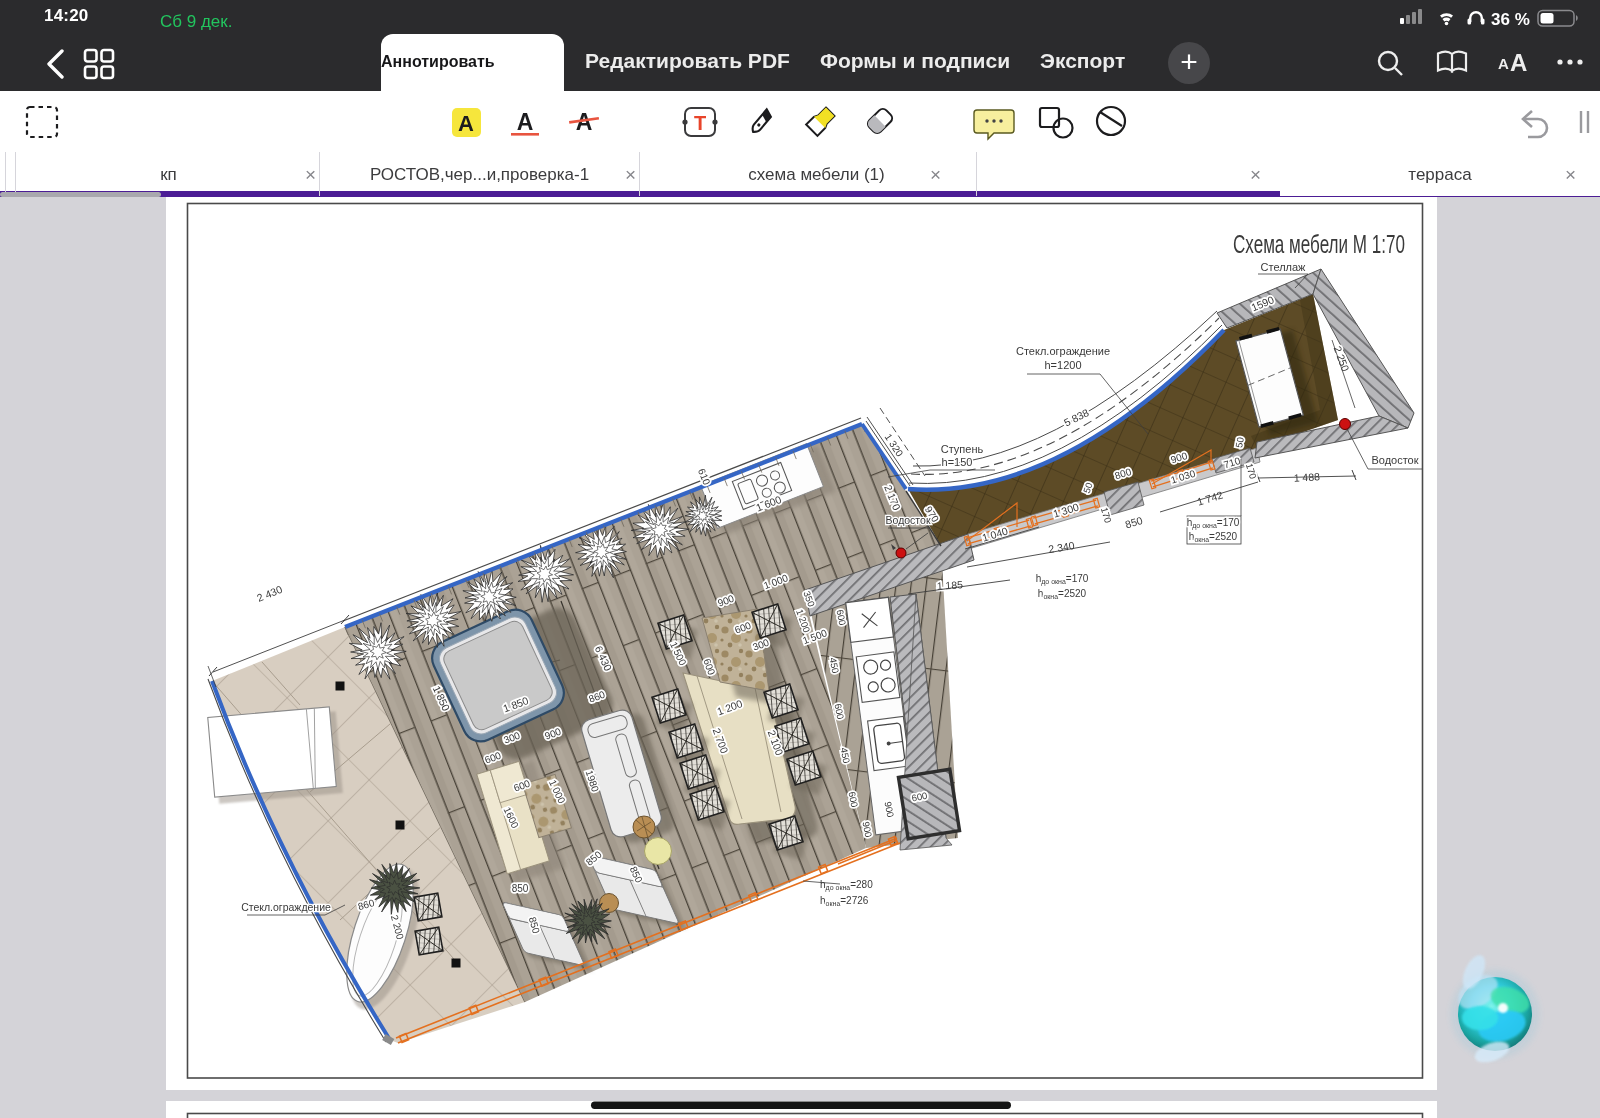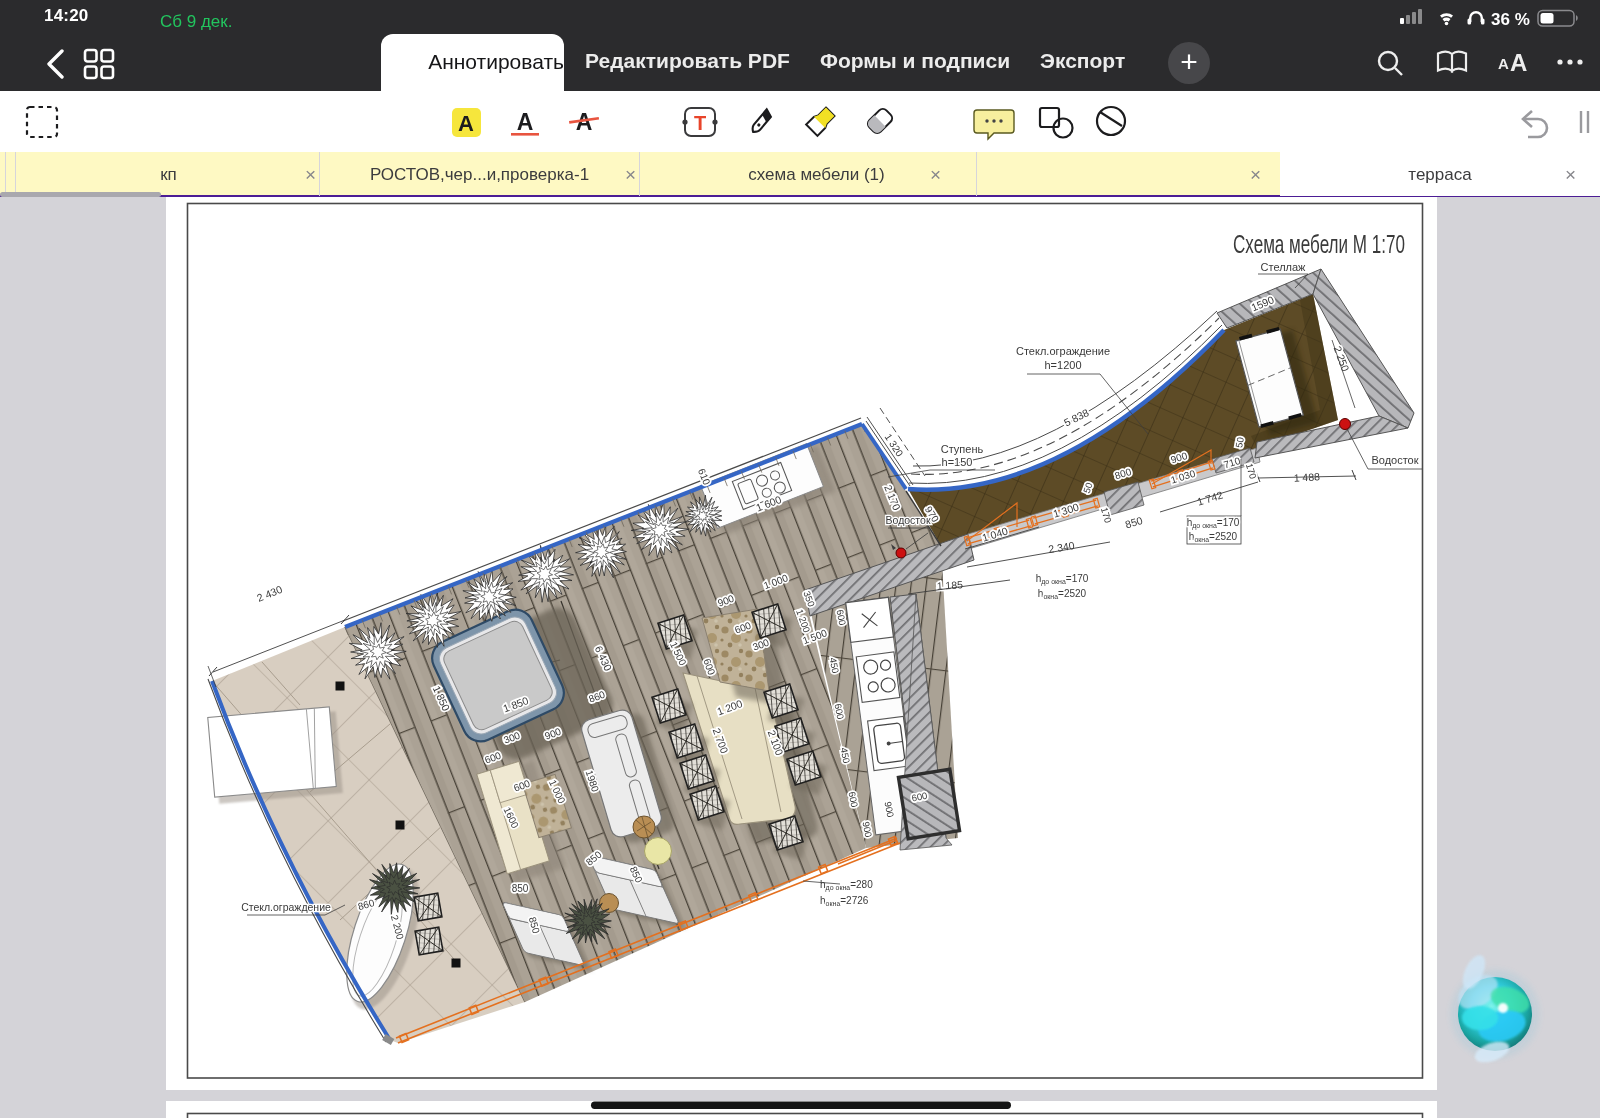--- a/index.html
+++ b/index.html
@@ -5,25 +5,25 @@
 *{margin:0;padding:0;box-sizing:border-box}
 html,body{width:1600px;height:1118px;overflow:hidden}
 body{font-family:"Liberation Sans",sans-serif;background:#d4d3d8}
 #app{position:relative;width:1600px;height:1118px}
 #plansvg{position:absolute;left:0;top:0;z-index:1}
 .hdr{position:absolute;left:0;top:0;width:1600px;height:91px;background:#2b2b2d;z-index:5}
 .status{position:absolute;top:6px;left:44px;color:#fff;font-size:17px;font-weight:700;letter-spacing:.2px}
 .status2{position:absolute;top:12px;left:160px;color:#22c55e;font-size:17px;font-weight:400}
 .sticons{position:absolute;top:4px;right:8px}
 .navrow{position:absolute;top:34px;left:0;width:1600px;height:57px}
-.wtab{position:absolute;left:381px;top:0;width:183px;height:57px;background:#fff;border-radius:12px 12px 0 0;color:#161618;font-size:21px;font-weight:400;text-align:right;line-height:56px}
+.wtab{position:absolute;left:381px;top:0;width:183px;height:57px;background:#fff;border-radius:12px 12px 0 0;color:#161618;font-size:16px;font-weight:700;text-align:left;line-height:56px}
 .mitem{position:absolute;top:0;height:57px;line-height:54px;color:#ececec;font-size:21px;font-weight:700}
 .pluscirc{position:absolute;left:1168px;top:8px;width:42px;height:42px;border-radius:21px;background:#47474a;color:#fff;font-size:30px;font-weight:400;text-align:center;line-height:40px}
 .toolbar{position:absolute;left:0;top:91px;width:1600px;height:61px;background:#fff;z-index:5}
-.tabs{position:absolute;left:0;top:152px;width:1600px;height:45px;background:#fef9c3;z-index:5;border-bottom:2px solid #4c1d95}
+.tabs{position:absolute;left:0;top:152px;width:1600px;height:45px;background:#ffffff;z-index:5;border-bottom:6px solid #4c1d95}
 .tab{position:absolute;top:0;height:44px;font-size:17px;color:#3c3c3e;text-align:center;line-height:46px;border-right:1px solid #d6d5db}
 .tabx{position:absolute;top:0;height:44px;line-height:46px;font-size:19px;color:#87878c}
 .tscroll{position:absolute;left:0;top:40px;width:161px;height:5px;background:#a9a8ae;border-radius:3px;z-index:6}
 </style>
 </head>
 <body>
 <div id="app">
 <svg id="plansvg" width="1600" height="1118" viewBox="0 0 1600 1118">
 <defs>
 <pattern id="plank" width="34.4" height="300" patternUnits="userSpaceOnUse" patternTransform="rotate(-21.4)">

